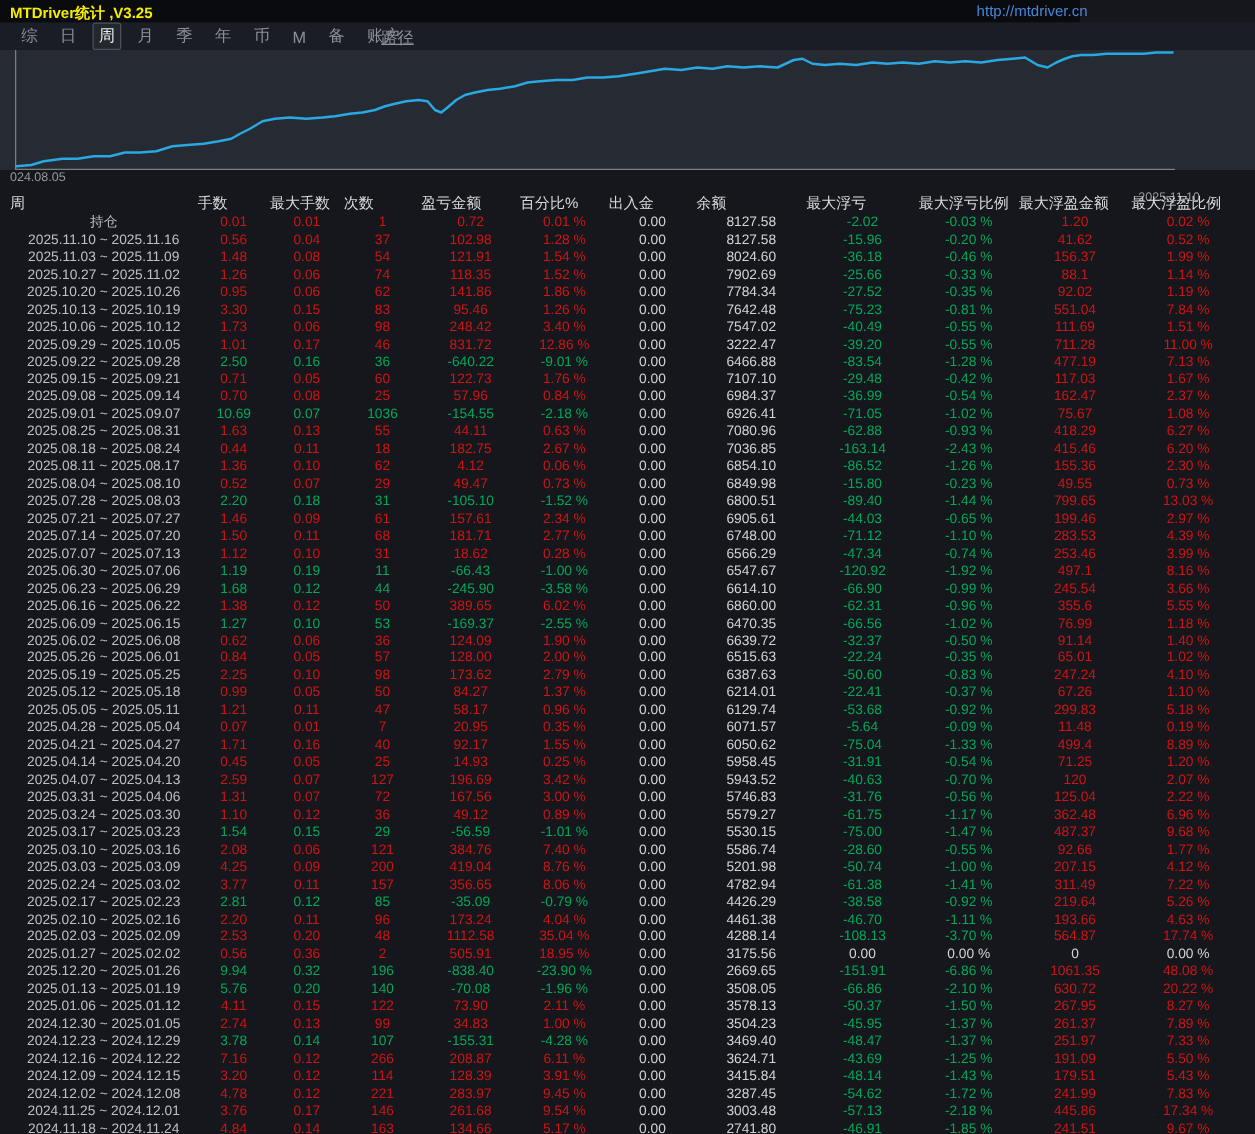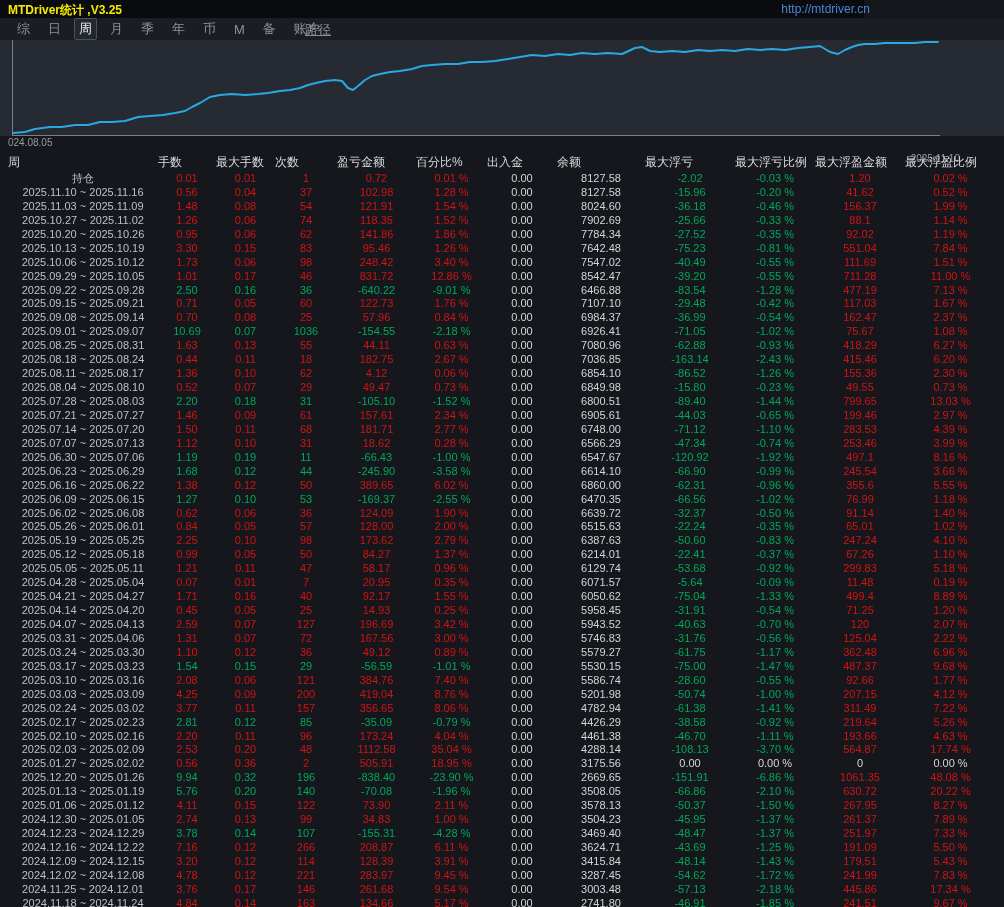--- a/index.html
+++ b/index.html
@@ -192,21 +192,21 @@
       <div class="cell cr">1.51 %</div>
     </div>
     <div class="t-row grid-row">
       <div class="cell c-date">2025.09.29 ~ 2025.10.05</div>
       <div class="cell cr">1.01</div>
       <div class="cell cr">0.17</div>
       <div class="cell cr">46</div>
       <div class="cell cr">831.72</div>
       <div class="cell cr">12.86 %</div>
       <div class="cell cw">0.00</div>
-      <div class="cell cw">8542.47</div>
+      <div class="cell cw">3222.47</div>
       <div class="cell cg">-39.20</div>
       <div class="cell cg">-0.55 %</div>
       <div class="cell cr">711.28</div>
       <div class="cell cr">11.00 %</div>
     </div>
     <div class="t-row grid-row">
       <div class="cell c-date">2025.09.22 ~ 2025.09.28</div>
       <div class="cell cg">2.50</div>
       <div class="cell cg">0.16</div>
       <div class="cell cg">36</div>

